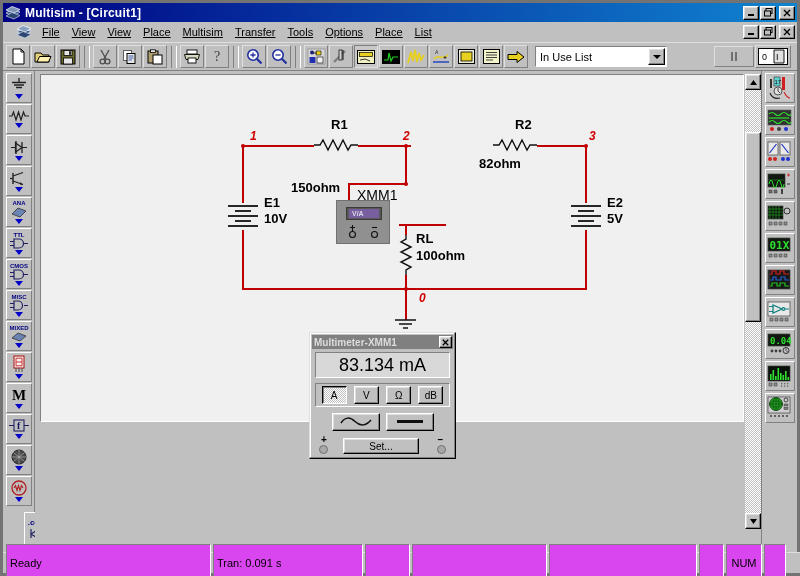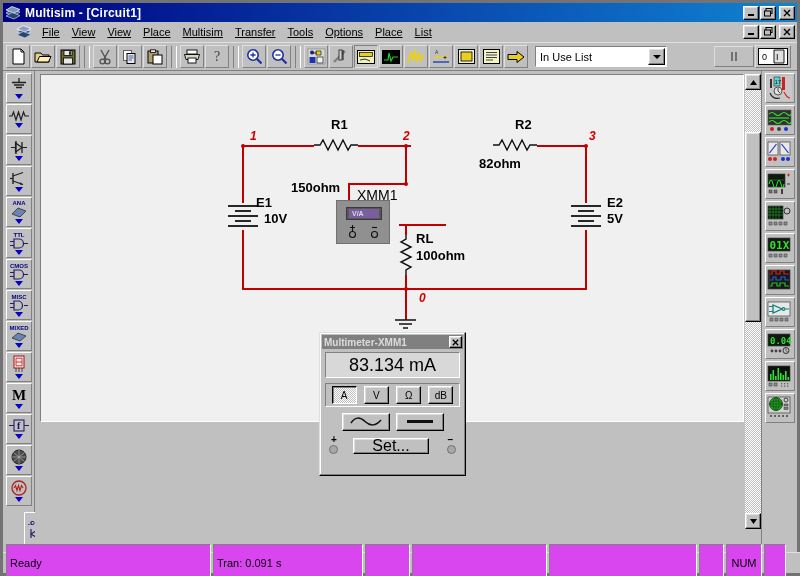--- a/index.html
+++ b/index.html
@@ -217,22 +217,22 @@
   }
   .xmm .screen {
     position:absolute; left:9px; top:6px; width:36px; height:13px;
     background:#585858; border:1px solid #3a3a3a;
     display:flex; align-items:center; justify-content:center;
   }
   .xmm .term { position:absolute; font-size:8px; color:#101010; }
 
   
   .mmdlg {
-    position:absolute; left:316px; top:329px;
-    width: 147px; height: 144px;
+    position:absolute; left:306px; top:329px;
+    width: 147px; height: 127px;
     background:#c0c0c0;
     border:1px solid; border-color:#dfdfdf #000000 #000000 #dfdfdf;
     box-shadow: inset -1px -1px 0 #808080, inset 1px 1px 0 #ffffff;
   }
   .mm-title {
     height:14px; margin:2px;
     background:#808080;
     display:flex; align-items:center;
     color:#dcdcdc; font-size:10px; font-weight:bold;
     padding-left:2px;
@@ -278,21 +278,21 @@
     box-shadow: inset -1px -1px 0 #808080, inset 1px 1px 0 #dfdfdf;
     display:flex;align-items:center;justify-content:center;
   }
   .mm-bottom { position:relative; height:26px; margin-top:2px; }
   .mm-setbtn {
     position:absolute; left:33px; top:4px;
     width:76px;height:16px;background:#c0c0c0;
     border:1px solid; border-color:#ffffff #000 #000 #ffffff;
     box-shadow: inset -1px -1px 0 #808080, inset 1px 1px 0 #dfdfdf;
     display:flex;align-items:center;justify-content:center;
-    font-size:16px;
+    font-size:10px;
   }
   .mm-termlbl { position:absolute; font-size:10px; font-weight:bold; color:#000; }
   .mm-termdot {
     position:absolute; width:9px;height:9px;border-radius:50%;
     background:#a8a8a8; border:1px solid #707070;
   }
 </style>
 </head>
 <body>
 
@@ -706,21 +706,21 @@
         <div class="lbl big" style="left:375px; top:173px;">100ohm</div>
 
         <svg style="position:absolute; left:184px; top:128px;" width="36" height="27" viewBox="0 0 36 27">
           <rect x="0" y="0" width="36" height="27" fill="#f0f0f0"></rect>
           <path d="M3,3 H33" stroke="#101010" stroke-width="1.8"></path>
           <path d="M10,8 H26" stroke="#101010" stroke-width="1.8"></path>
           <path d="M3,13 H33" stroke="#101010" stroke-width="1.8"></path>
           <path d="M10,18 H26" stroke="#101010" stroke-width="1.8"></path>
           <path d="M3,23 H33" stroke="#101010" stroke-width="1.8"></path>
         </svg>
-        <div class="lbl big" style="left:215px; top:120px;">E1</div>
+        <div class="lbl big" style="left:223px; top:120px;">E1</div>
         <div class="lbl big" style="left:223px; top:136px;">10V</div>
 
         <svg style="position:absolute; left:527px; top:128px;" width="36" height="27" viewBox="0 0 36 27">
           <rect x="0" y="0" width="36" height="27" fill="#f0f0f0"></rect>
           <path d="M3,3 H33" stroke="#101010" stroke-width="1.8"></path>
           <path d="M10,8 H26" stroke="#101010" stroke-width="1.8"></path>
           <path d="M3,13 H33" stroke="#101010" stroke-width="1.8"></path>
           <path d="M10,18 H26" stroke="#101010" stroke-width="1.8"></path>
           <path d="M3,23 H33" stroke="#101010" stroke-width="1.8"></path>
         </svg>

